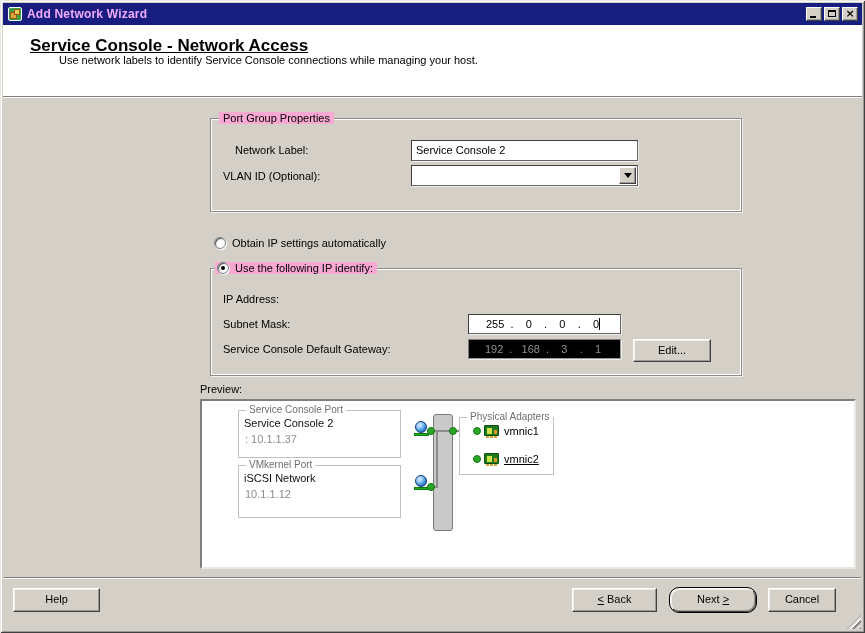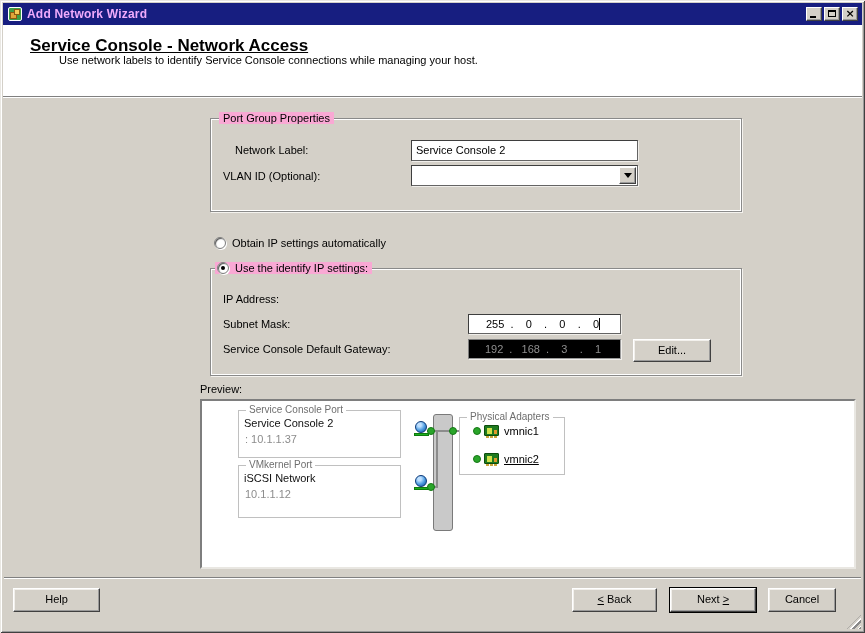--- a/index.html
+++ b/index.html
@@ -60,21 +60,21 @@
   .field.centered { text-align:center; padding-left:0; white-space:pre; }
   .field.disabled { background:#000000; color:#8f8f8f; border-color:#9a9a9a; border-top-color:#7d7d7d; border-left-color:#7d7d7d; }
   .caret { display:inline-block; width:1px; height:12px; background:#000; vertical-align:-2px; }
 
   .btn {
     position:absolute; background:#d4d0c8; text-align:center; font-size:11px; cursor:pointer;
     border:1px solid; border-color:#fff #404040 #404040 #fff;
     box-shadow: inset -1px -1px 0 #9a9a9a, inset 1px 1px 0 #f2f0ec;
     line-height:21px;
   }
-  .btn.default { outline:1px solid #000; }
+  .btn.default { outline:1px solid #000;border-radius:9px; }
   .accel { text-decoration:underline; }
 
   .combo-arrow-btn {
     position:absolute; right:1px; top:1px; bottom:1px; width:17px; background:#d4d0c8;
     border:1px solid; border-color:#fff #404040 #404040 #fff; box-shadow: inset -1px -1px 0 #9a9a9a;
     display:flex; align-items:center; justify-content:center;
   }
   .arrow-down { width:0; height:0; border-left:4px solid transparent; border-right:4px solid transparent; border-top:5px solid #000; }
 
   .radio { position:absolute; width:12px; height:12px; border-radius:50%; background:#fff;
@@ -155,21 +155,21 @@
       </div>
     </div>
   </div>
 
   <div class="radio" style="left:214px; top:237px;"></div>
   <div class="radio-label" style="left:232px; top:237px;">Obtain IP settings automatically</div>
 
   <div class="groupbox" style="left:210px; top:268px; width:532px; height:108px;">
     <div class="legend" style="left:4px; padding-left:2px;">
       <div class="radio checked" style="left:2px; top:0;"></div>
-      <span style="margin-left:18px;">Use the identify IP settings:</span>
+      <span style="margin-left:18px;">Use the following IP identify:</span>
     </div>
 
     <div class="lbl" style="left:12px; top:24px;">IP Address:</div>
 
     <div class="lbl" style="left:12px; top:49px;">Subnet Mask:</div>
     <div class="field centered" style="left:257px; top:45px; width:153px; height:20px;"><span>255  .    0    .    0    .    0</span><span class="caret"></span></div>
 
     <div class="lbl" style="left:12px; top:74px;">Service Console Default Gateway:</div>
     <div class="field centered disabled" style="left:257px; top:70px; width:153px; height:20px;">192  .   168  .    3    .    1</div>
     <div class="btn" style="left:422px; top:70px; width:78px; height:23px;">Edit...</div>
@@ -204,21 +204,21 @@
     <div class="net-line" style="left:225px; top:29px; width:52px; height:2px;"></div>
     <div class="net-line" style="left:234px; top:30px; width:2px; height:57px;"></div>
     <div class="net-line" style="left:225px; top:85px; width:10px; height:2px;"></div>
     <div class="net-line" style="left:260px; top:30px; width:2px; height:29px;"></div>
     <div class="net-line" style="left:260px; top:57px; width:16px; height:2px;"></div>
 
     <div class="green-dot" style="left:225px; top:26px;"></div>
     <div class="green-dot" style="left:247px; top:26px;"></div>
     <div class="green-dot" style="left:225px; top:82px;"></div>
 
-    <div class="mini-group" style="left:257px; top:16px; width:106px; height:58px;">
+    <div class="mini-group" style="left:257px; top:16px; width:95px; height:58px;">
       <div class="legend">Physical Adapters</div>
     </div>
     <div class="green-dot" style="left:271px; top:26px;"></div>
     <div class="nic-icon" style="left:282px; top:24px;"></div>
     <div class="adapter-label" style="left:302px; top:24px;">vmnic1</div>
     <div class="green-dot" style="left:271px; top:54px;"></div>
     <div class="nic-icon" style="left:282px; top:52px;"></div>
     <div class="adapter-label" style="left:302px; top:52px;text-decoration:underline;">vmnic2</div>
   </div>
 

